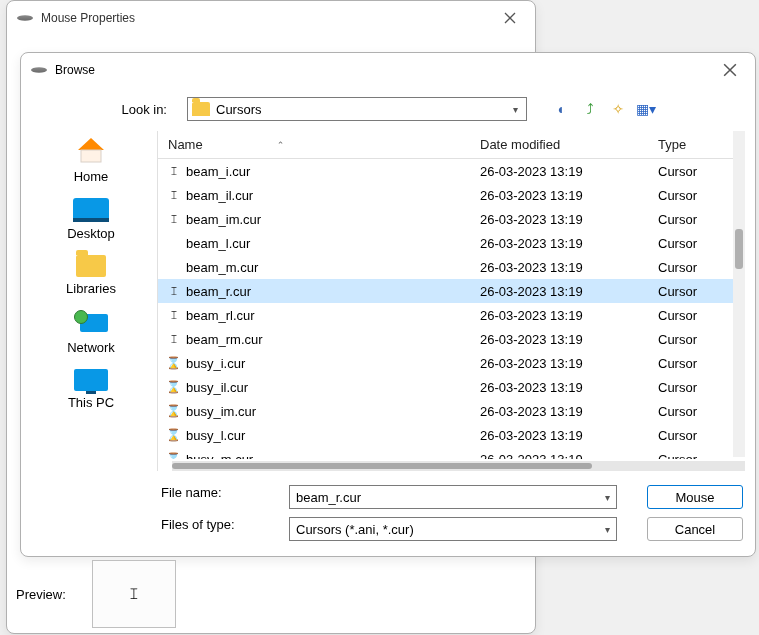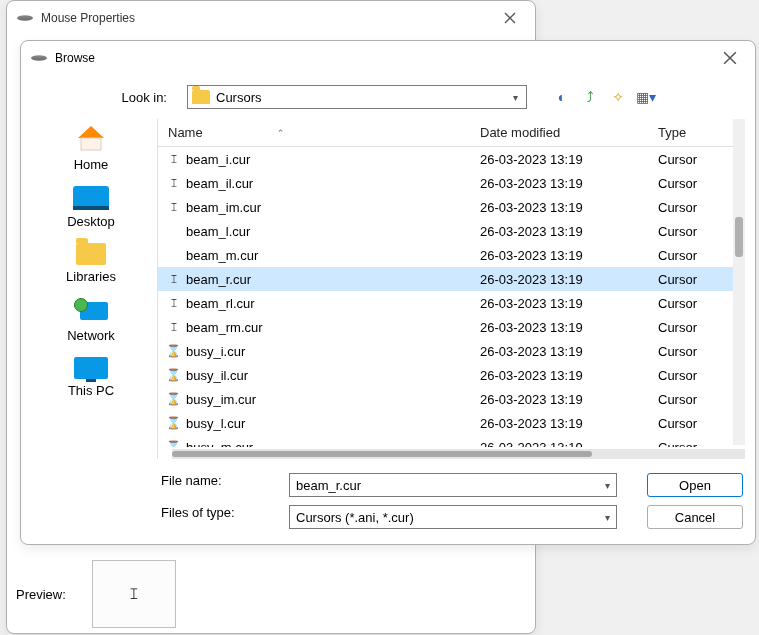--- a/index.html
+++ b/index.html
@@ -40,21 +40,21 @@
     border-radius: 50% / 50%;
     background: linear-gradient(#8a8a8a,#6a6a6a);
     transform: scaleY(0.55);
   }
   
   #win-parent {
     left: 6px; top: 0; width: 530px; height: 634px;
   }
   
   #win-browse {
-    left: 20px; top: 40px; width: 736px; height: 505px;
+    left: 20px; top: 52px; width: 736px; height: 505px;
   }
   #win-browse .titlebar .title { color: #000; }
   .browse-body {
     position: absolute; left: 0; right: 0; top: 34px; bottom: 0;
     padding: 10px 10px 0 10px;
   }
   .lookin-row {
     display: flex; align-items: center; gap: 16px;
     margin-left: 60px;
     margin-bottom: 10px;
@@ -357,21 +357,21 @@
 
     <div class="bottom-rows">
       <div class="form-row">
         <span class="flabel">File name:</span>
         <div class="combo">
           <span class="txt">beam_r.cur</span>
           <span class="chev">▾</span>
         </div>
         <div class="btn-col">
           <div class="btn">
-              <span>Open</span>
+              <span>Mouse</span>
             </div>
         </div>
       </div>
       <div class="form-row">
         <span class="flabel">Files of type:</span>
         <div class="combo">
           <span class="txt">Cursors (*.ani, *.cur)</span>
           <span class="chev">▾</span>
         </div>
         <div class="btn-col">

